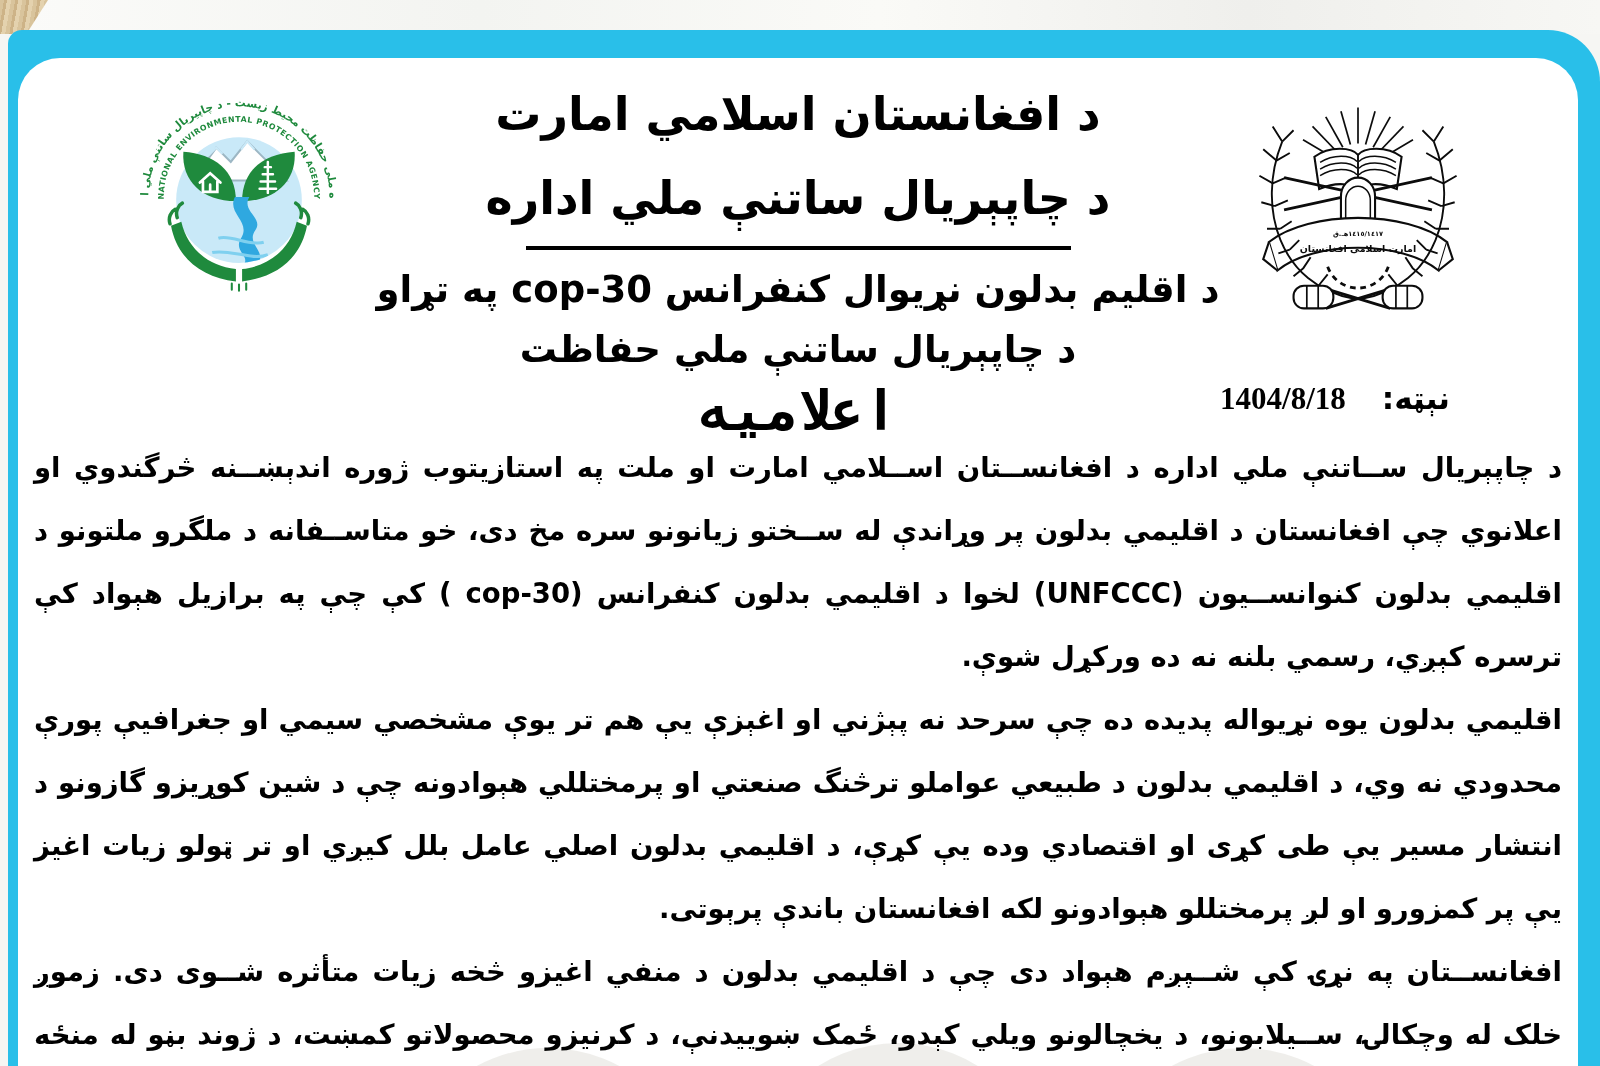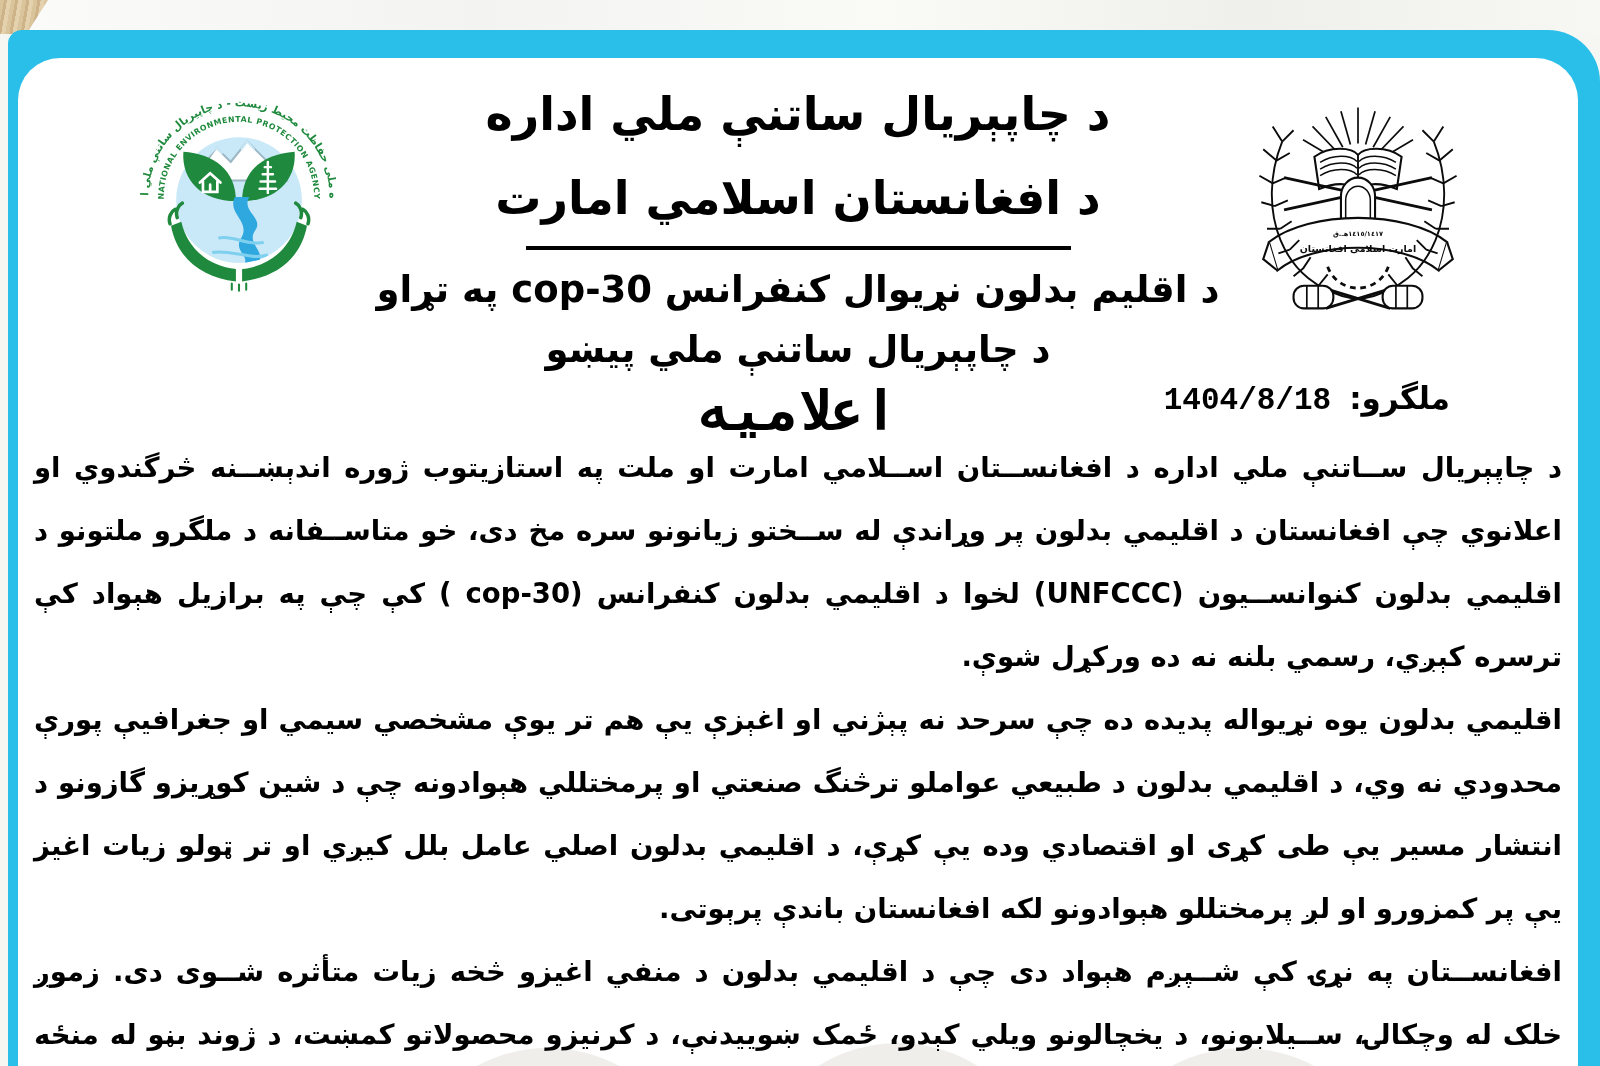--- a/index.html
+++ b/index.html
@@ -38,21 +38,21 @@
   }
   .h1 { font-size: 46px; font-weight: 700; line-height: 84px; }
   .divider { width: 545px; height: 4px; background: #000; margin: 6px auto 10px auto; }
   .h2 { font-size: 37px; font-weight: 700; line-height: 60px; }
   .title { font-size: 55px; font-weight: 700; line-height: 72px; font-family: Liberation Mono, monospace; }
   .date-row {
     position: absolute; top: 322px; right: 128px;
     direction: rtl; font-size: 31px; font-weight: 700; color: #000;
     letter-spacing: 1px;
   }
-  .date-row .date-val { margin-right: 18px; font-family: Liberation Mono, monospace; }
+  .date-row .date-val { margin-right: 36px; font-family: Liberation Serif, serif; }
   .nepa-logo { position: absolute; top: 36px; left: 118px; width: 206px; height: 206px; }
   .emblem   { position: absolute; top: 40px; right: 96px; width: 248px; height: 218px; }
   .body-text {
     position: absolute; top: 378px; left: 16px; right: 16px; z-index: 2;
     direction: rtl; color: #000;
   }
   .body-text p {
     font-size: 27.5px; font-weight: 700; line-height: 63px;
     text-align: justify; text-align-last: right;
   }
@@ -169,30 +169,30 @@
             <rect x="156" y="198" width="42" height="24" rx="11" fill="#ffffff"></rect>
             <path d="M170,198 L170,222 M182,198 L182,222" stroke-width="1.8"></path>
           </g>
         </g>
         <text x="130" y="146" font-size="7" text-anchor="middle" fill="#0c0c0c" font-weight="bold">١٤١٥/١٤١٧هـ.ق</text>
         <text x="130" y="162" font-size="10" text-anchor="middle" fill="#0c0c0c" font-weight="bold">امارت اسلامی افغانستان</text>
       </svg>
     </div>
 
     <div class="header-center">
+      <div class="h1">د افغانستان اسلامي امارت</div>
       <div class="h1">د چاپېریال ساتنې ملي اداره</div>
-      <div class="h1">د افغانستان اسلامي امارت</div>
       <div class="divider"></div>
       <div class="h2">د اقلیم بدلون نړیوال کنفرانس ⁦cop-30⁩  په تړاو</div>
-      <div class="h2">د چاپېریال ساتنې ملي پیښو</div>
+      <div class="h2">د چاپېریال ساتنې ملي حفاظت</div>
       <div class="title">اعلامیه</div>
     </div>
 
     <div class="date-row">
-      <span>ملگرو:</span><span class="date-val">1404/8/18</span>
+      <span>نېټه:</span><span class="date-val">1404/8/18</span>
     </div>
 
     <div class="body-text">
       <p>د چاپېریال ســاتنې ملي اداره د افغانســتان اســلامي امارت او ملت په استازیتوب ژوره اندېښــنه څرگندوي او اعلانوي چې افغانستان د اقلیمي بدلون پر وړاندې له ســختو زیانونو سره مخ دی، خو متاســفانه د ملگرو ملتونو د اقلیمي بدلون کنوانســیون (UNFCCC) لخوا د اقلیمي بدلون کنفرانس (⁦cop-30⁩ ) کې چې په برازیل هېواد کې ترسره کېږي، رسمي بلنه نه ده ورکړل شوې.</p>
       <p>اقلیمي بدلون یوه نړیواله پدیده ده چې سرحد نه پېژني او اغېزې یې هم تر یوې مشخصي سیمي او جغرافیې پورې محدودي نه وي، د اقلیمي بدلون د طبیعي عواملو ترڅنگ صنعتي او پرمختللي هېوادونه چې د شین کوړیزو گازونو د انتشار مسیر یې طی کړی او اقتصادي وده یې کړې، د اقلیمي بدلون اصلي عامل بلل کیږي او تر ټولو زیات اغیز یې پر کمزورو او لږ پرمختللو هېوادونو لکه افغانستان باندې پرېوتی.</p>
       <p>افغانســتان په نړۍ کې شــپږم هېواد دی چې د اقلیمي بدلون د منفي اغیزو څخه زیات متأثره شــوی دی. زموږ خلک له وچکالۍ، ســیلابونو، د یخچالونو ویلي کېدو، ځمک ښوییدنې، د کرنیزو محصولاتو کمښت، د ژوند بڼو له منځه تلو او د اقلیمي بدلون له امله له جبري کډوالۍ سره مخ دي. سربېره پر دې وچ او نیمه وچ اقلیم، ځانگړې توپوگرافي، د طبیعي پېښو زیاتوالی، څلورلسـیزې تپل شـوي جگړې او د بیلابیلو وسلو او د کیمیاوي موادو استعمال هم زموږ چاپېریال ته سخته صدمه رسولې او د اقلیمي بدلون او طبیعي پیښو د رامنځته کېدو باعث شوی دی.</p>
     </div>
 
   </div>
 </div>

